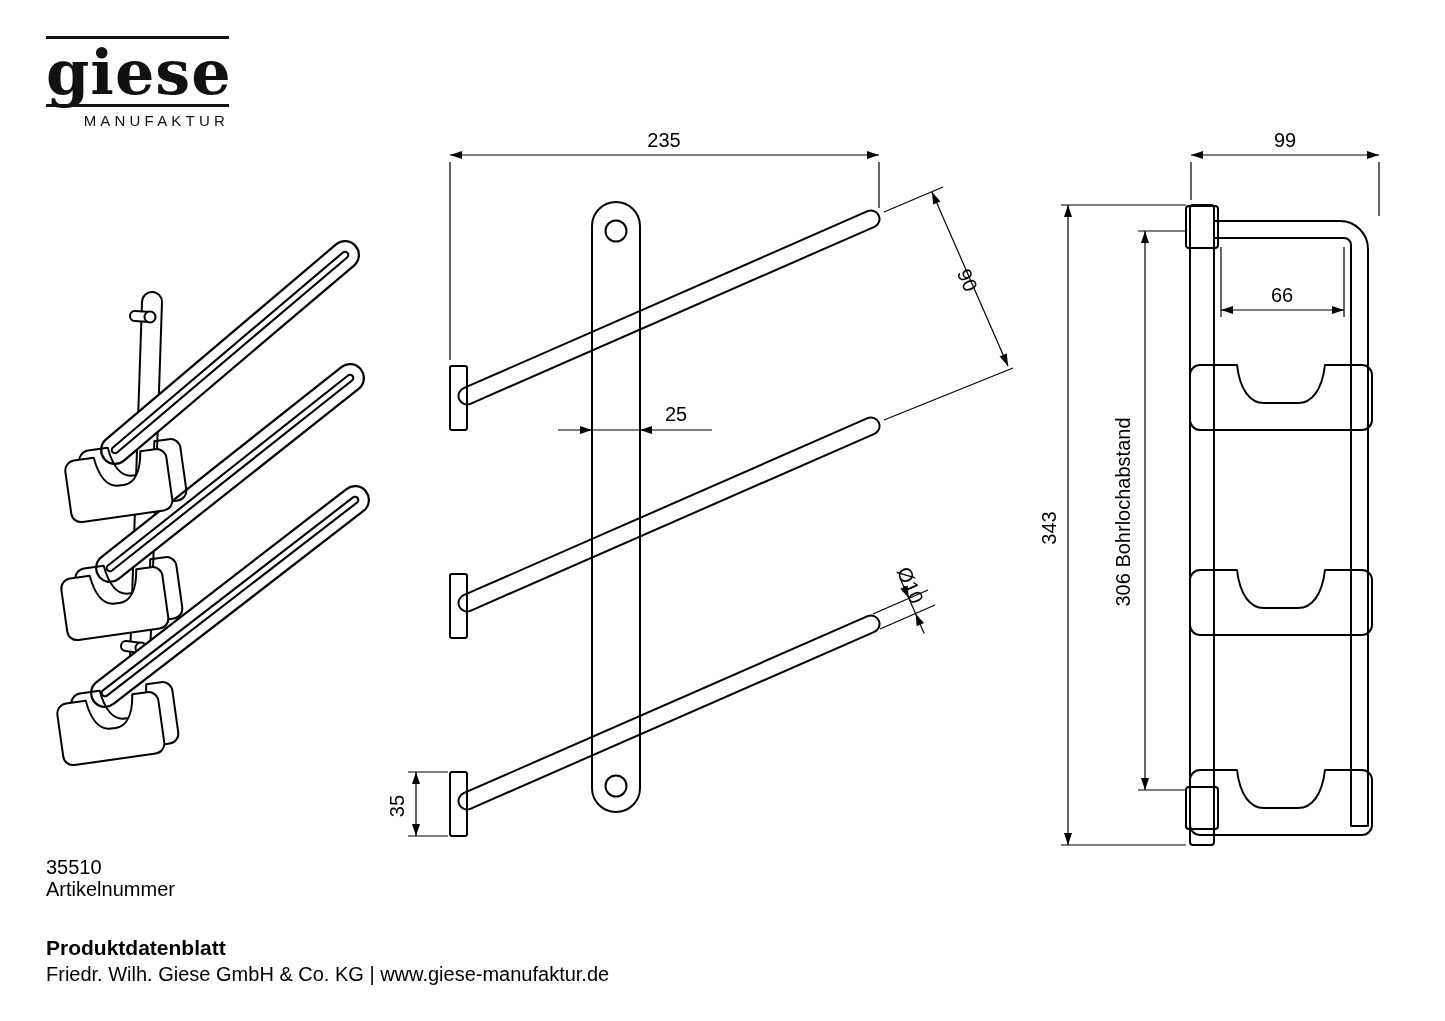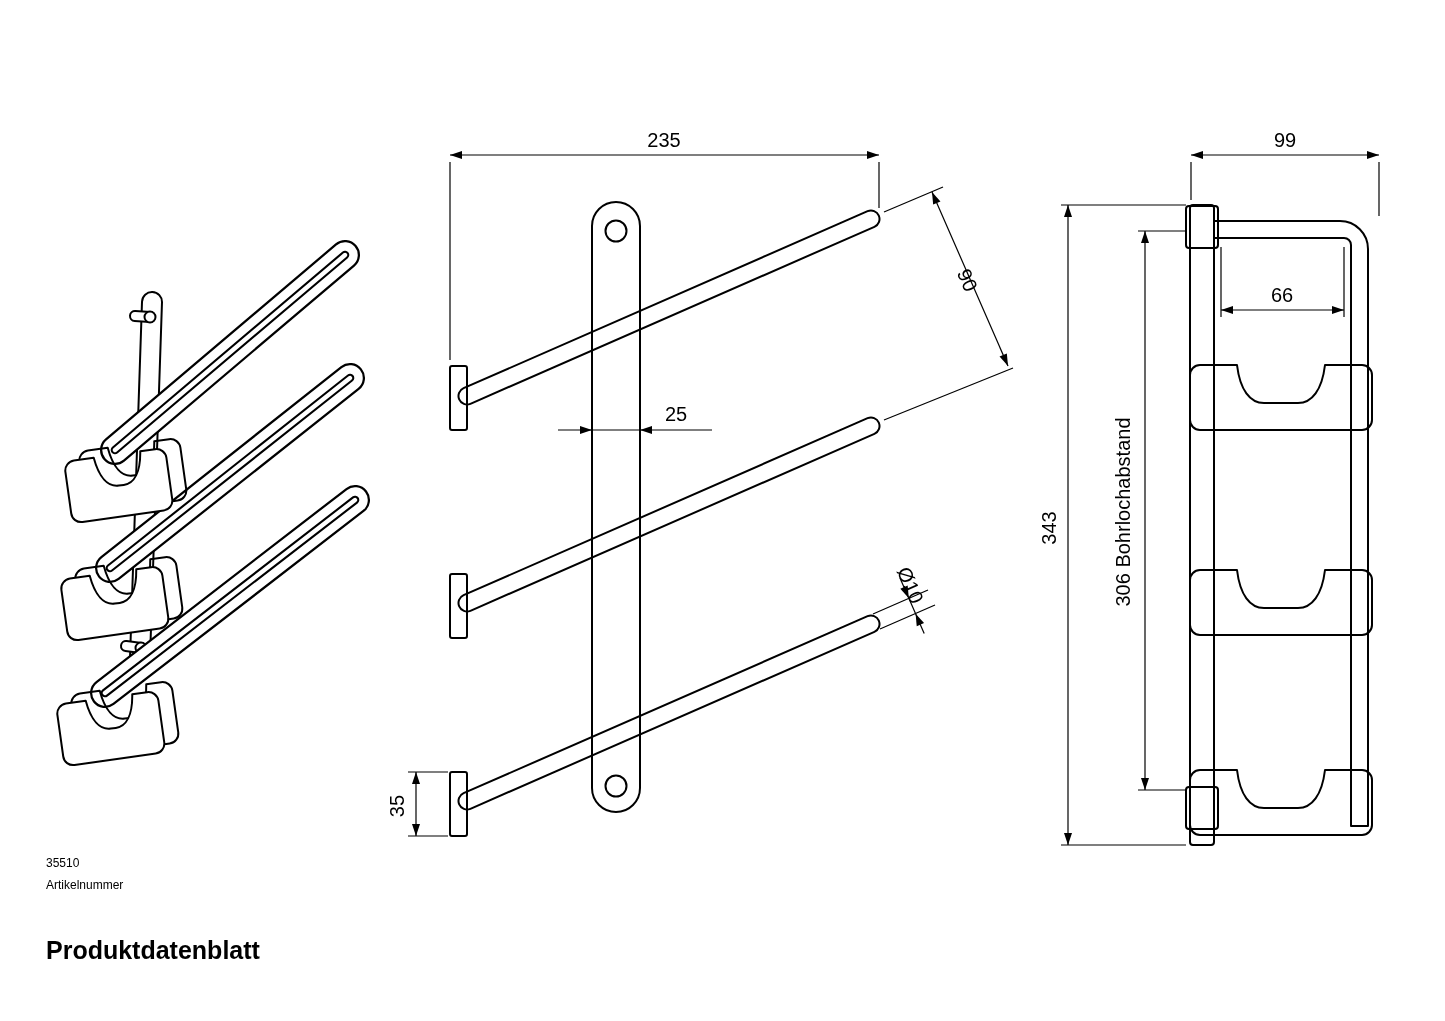--- a/index.html
+++ b/index.html
@@ -9,24 +9,24 @@
 
   
   .logo{position:absolute;left:46px;top:36px;width:183px;}
   .logo-rule{height:3px;background:#111;}
   .logo-word{font-family:"DejaVu Serif",serif;font-weight:bold;font-size:62px;line-height:1.02;
              letter-spacing:1px;color:#111;margin-top:2px;}
   .logo-sub{font-family:"Liberation Sans",sans-serif;font-size:15px;letter-spacing:4.2px;
             color:#111;text-align:right;margin-top:5px;}
 
   
-  .txt{position:absolute;left:46px;font-size:12px;color:#000;white-space:nowrap;}
+  .txt{position:absolute;left:46px;font-size:20px;color:#000;white-space:nowrap;}
   .art-num{top:856px;}
   .art-label{top:878px;}
-  .doc-title{top:936px;font-weight:bold;font-size:25px;}
+  .doc-title{top:936px;font-weight:bold;font-size:21px;}
   .company{top:963px;}
 
   
   .obj{fill:none;stroke:#000;stroke-width:2;stroke-linejoin:round;}
   .objf{fill:#fff;stroke:#000;stroke-width:2;stroke-linejoin:round;}
   .dim{fill:none;stroke:#000;stroke-width:1.2;}
   .dimtxt{font-family:"Liberation Sans",sans-serif;font-size:20px;fill:#000;}
   .sB30{stroke:#000;stroke-width:30;stroke-linecap:round;fill:none}
   .sW26{stroke:#fff;stroke-width:25.5;stroke-linecap:round;fill:none}
   .sB9{stroke:#000;stroke-width:8.6;stroke-linecap:round;fill:none}
@@ -34,20 +34,26 @@
   .sB22{stroke:#000;stroke-width:22;stroke-linecap:round;fill:none}
   .sW18{stroke:#fff;stroke-width:18;stroke-linecap:round;fill:none}
   .sB12{stroke:#000;stroke-width:12;stroke-linecap:round;fill:none}
   .sW8{stroke:#fff;stroke-width:8;stroke-linecap:round;fill:none}
 </style>
 </head>
 <body>
 
 <div class="page">
 
+  <div class="logo">
+    <div class="logo-rule"></div>
+    <div class="logo-word">giese</div>
+    <div class="logo-rule"></div>
+    <div class="logo-sub">MANUFAKTUR</div>
+  </div>
 
   <svg class="drawing" viewBox="0 0 1445 1021" xmlns="http://www.w3.org/2000/svg">
     <defs>
       <marker id="ae" markerWidth="14" markerHeight="10" refX="13" refY="5" orient="auto" markerUnits="userSpaceOnUse">
         <path d="M1,1 L13,5 L1,9 Z" fill="#000"></path>
       </marker>
       <marker id="as" markerWidth="14" markerHeight="10" refX="1" refY="5" orient="auto" markerUnits="userSpaceOnUse">
         <path d="M13,1 L1,5 L13,9 Z" fill="#000"></path>
       </marker>
       <path id="hookS" d="M 0 10 A 10 10 0 0 1 10 0 L 30 0 C 32.5 20 40 31 51 31 L 56 31 C 67 31 74.5 20 77 0 L 92 0 A 10 10 0 0 1 102 10 L 102 52 A 10 10 0 0 1 92 62 L 10 62 A 10 10 0 0 1 0 52 Z"></path>
@@ -184,13 +190,14 @@
         <line class="dim" x1="1138" y1="790" x2="1186" y2="790"></line>
         <line class="dim" x1="1145" y1="231" x2="1145" y2="790" marker-start="url(#as)" marker-end="url(#ae)"></line>
         <text class="dimtxt" x="1130" y="512" text-anchor="middle" transform="rotate(-90 1130 512)">306  Bohrlochabstand</text>
       </g>
     </g>
   </svg>
 
   <div class="txt art-num">35510</div>
   <div class="txt art-label">Artikelnummer</div>
   <div class="txt doc-title">Produktdatenblatt</div>
+  <div class="txt company">Friedr. Wilh. Giese GmbH &amp; Co. KG | www.giese-manufaktur.de</div>
 </div>
 
 </body></html>

